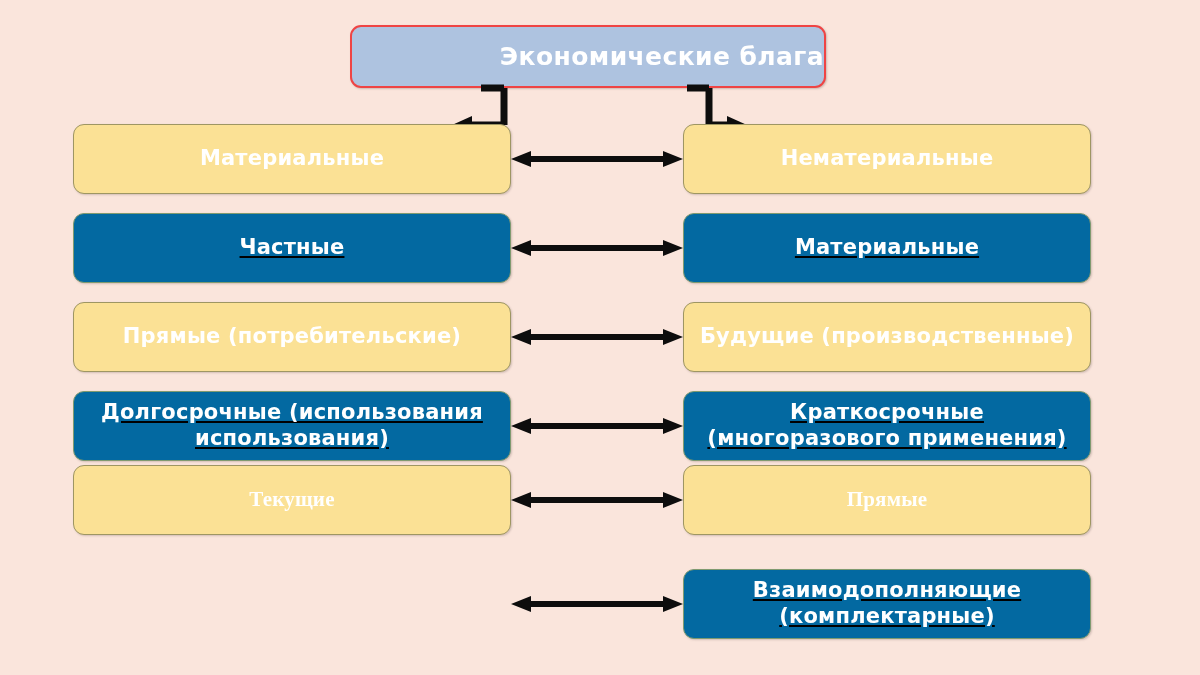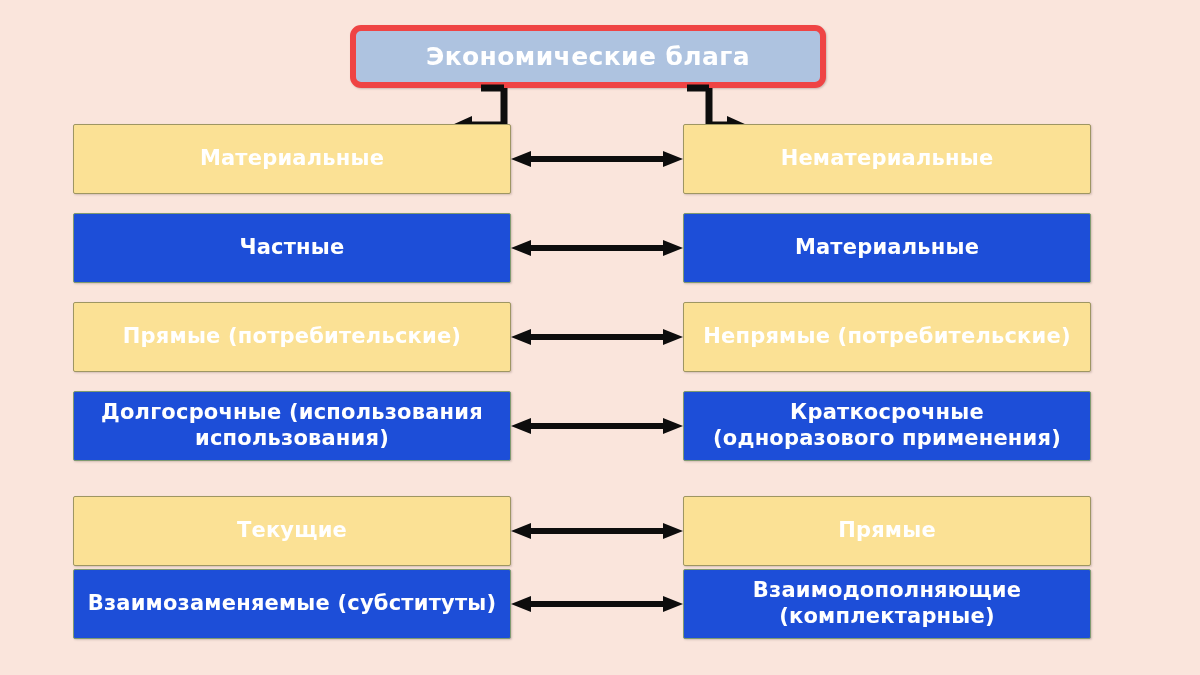--- a/index.html
+++ b/index.html
@@ -23,25 +23,25 @@
   }
 
   
   .title-box {
     position: absolute;
     left: 350px;
     top: 25px;
     width: 476px;
     height: 63px;
     background: #aec3e0;
-    border: 6px solid #ef4444;
+    border: 2px solid #ef4444;
     border-radius: 11px;
     display: flex;
     align-items: center;
-    justify-content: center;
+    justify-content: flex-end;
     box-shadow: 1px 1px 2px rgba(120,100,95,0.35);
   }
   .title-box .label {
     color: #ffffff;
     font-weight: bold;
     font-size: 25px;
     letter-spacing: 0.4px;
     text-align: center;
     line-height: 1.1;
   }
@@ -51,33 +51,33 @@
     position: absolute;
     left: 0;
     width: 1200px;
     height: 70px;
   }
 
   .node {
     position: absolute;
     top: 0;
     height: 70px;
-    border-radius: 2px;
+    border-radius: 11px;
     border: 1px solid #9b9a7a;
     display: flex;
     align-items: center;
     justify-content: center;
     padding: 0 12px;
     box-shadow: 1px 1px 2px rgba(120,100,95,0.30);
   }
   .node.left  { left: 73px;  width: 438px; }
   .node.right { left: 683px; width: 408px; }
 
   .node.yellow { background: #fbe195; border-color: #9e9663; }
-  .node.green  { background: #1d4ed8; border-color: #7f9a70; }
+  .node.green  { background: #0369a1; border-color: #7f9a70; text-decoration: underline; }
 
   .node .label {
     color: #ffffff;
     font-weight: bold;
     font-size: 21px;
     text-align: center;
     line-height: 1.22;
     letter-spacing: 0.2px;
   }
 
@@ -162,57 +162,54 @@
           <span class="label">Прямые (потребительские)</span>
         </div>
         <div class="pair-arrow">
           <svg width="172" height="16" viewBox="0 0 172 16">
             <line x1="16" y1="8" x2="156" y2="8" stroke="#0d0d0d" stroke-width="6"></line>
             <polygon points="0,8 20,0 20,16" fill="#0d0d0d"></polygon>
             <polygon points="172,8 152,0 152,16" fill="#0d0d0d"></polygon>
           </svg>
         </div>
         <div class="node right yellow">
-          <span class="label">Непрямые (потребительские)</span>
+          <span class="label">Будущие (производственные)</span>
         </div>
       </div>
       <div class="row" style="top: 391px;">
         <div class="node left green">
           <span class="label">Долгосрочные (использования использования)</span>
         </div>
         <div class="pair-arrow">
           <svg width="172" height="16" viewBox="0 0 172 16">
             <line x1="16" y1="8" x2="156" y2="8" stroke="#0d0d0d" stroke-width="6"></line>
             <polygon points="0,8 20,0 20,16" fill="#0d0d0d"></polygon>
             <polygon points="172,8 152,0 152,16" fill="#0d0d0d"></polygon>
           </svg>
         </div>
         <div class="node right green">
-          <span class="label">Краткосрочные (одноразового применения)</span>
-        </div>
-      </div>
-      <div class="row" style="top: 496px;">
+          <span class="label">Краткосрочные (многоразового применения)</span>
+        </div>
+      </div>
+      <div class="row" style="top: 465px; font-family: Liberation Serif, serif;">
         <div class="node left yellow">
           <span class="label">Текущие</span>
         </div>
         <div class="pair-arrow">
           <svg width="172" height="16" viewBox="0 0 172 16">
             <line x1="16" y1="8" x2="156" y2="8" stroke="#0d0d0d" stroke-width="6"></line>
             <polygon points="0,8 20,0 20,16" fill="#0d0d0d"></polygon>
             <polygon points="172,8 152,0 152,16" fill="#0d0d0d"></polygon>
           </svg>
         </div>
         <div class="node right yellow">
           <span class="label">Прямые</span>
         </div>
       </div>
       <div class="row" style="top: 569px;">
-        <div class="node left green">
-          <span class="label">Взаимозаменяемые (субституты)</span>
-        </div>
         <div class="pair-arrow">
           <svg width="172" height="16" viewBox="0 0 172 16">
             <line x1="16" y1="8" x2="156" y2="8" stroke="#0d0d0d" stroke-width="6"></line>
             <polygon points="0,8 20,0 20,16" fill="#0d0d0d"></polygon>
             <polygon points="172,8 152,0 152,16" fill="#0d0d0d"></polygon>
           </svg>
         </div>
         <div class="node right green">
           <span class="label">Взаимодополняющие (комплектарные)</span>
         </div>

